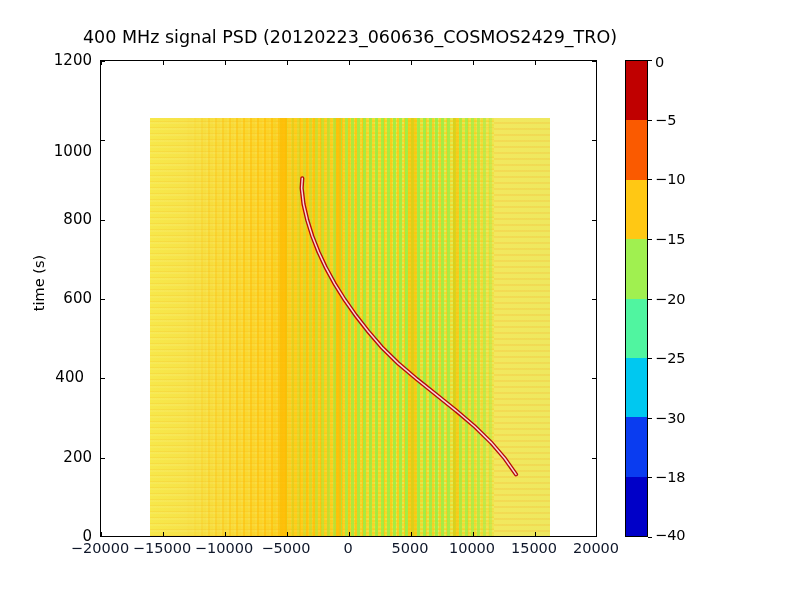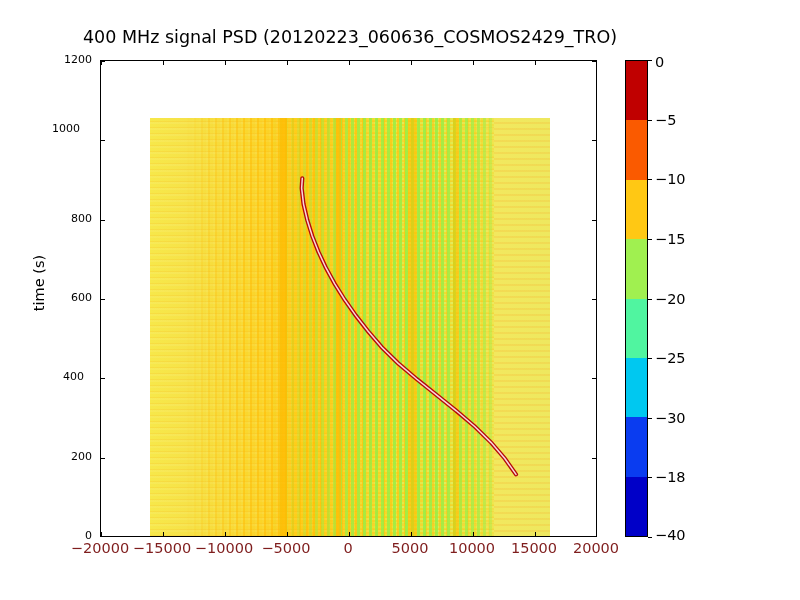--- a/index.html
+++ b/index.html
@@ -218,25 +218,25 @@
     background: #000;
     right: 0;
   }
   .xticklabel {
     position: absolute;
     font-size: 14.5px;
     line-height: 16px;
     text-align: center;
     white-space: nowrap;
     transform: translateX(-50%);
-    color: #7f1d1d;
+    color: #0f172a;
   }
   .yticklabel {
     position: absolute;
-    font-size: 11px;
+    font-size: 15px;
     line-height: 16px;
     text-align: right;
     white-space: nowrap;
     transform: translateY(-50%);
     color: #000;
   }
   #xlabel {
     position: absolute;
     left: 100px;
     top: 562px;
@@ -356,21 +356,21 @@
   <div class="xticklabel" style="left:410px; top:540px;">5000</div>
   <div class="xticklabel" style="left:472px; top:540px;">10000</div>
   <div class="xticklabel" style="left:534px; top:540px;">15000</div>
   <div class="xticklabel" style="left:596px; top:540px;">20000</div>
 
   <div class="yticklabel" style="left:40px; width:52px; top:536px;">0</div>
   <div class="yticklabel" style="left:40px; width:52px; top:457px;">200</div>
   <div class="yticklabel" style="left:32px; width:52px; top:377px;">400</div>
   <div class="yticklabel" style="left:40px; width:52px; top:298px;">600</div>
   <div class="yticklabel" style="left:40px; width:52px; top:219px;">800</div>
-  <div class="yticklabel" style="left:40px; width:52px; top:129px;text-align:center;">1000</div>
+  <div class="yticklabel" style="left:40px; width:52px; top:151px;">1000</div>
   <div class="yticklabel" style="left:40px; width:52px; top:60px;">1200</div>
 
   <div id="ylabel">time (s)</div>
 
   <div id="colorbar-axes">
     <div class="cbar-band" style="top: 0px; height: 59.375px; background: rgb(192, 0, 0);"></div>
     <div class="cbar-band" style="top: 59.375px; height: 59.375px; background: rgb(250, 90, 0);"></div>
     <div class="cbar-band" style="top: 118.75px; height: 59.375px; background: rgb(255, 200, 20);"></div>
     <div class="cbar-band" style="top: 178.125px; height: 59.375px; background: rgb(160, 240, 80);"></div>
     <div class="cbar-band" style="top: 237.5px; height: 59.375px; background: rgb(80, 245, 160);"></div>

